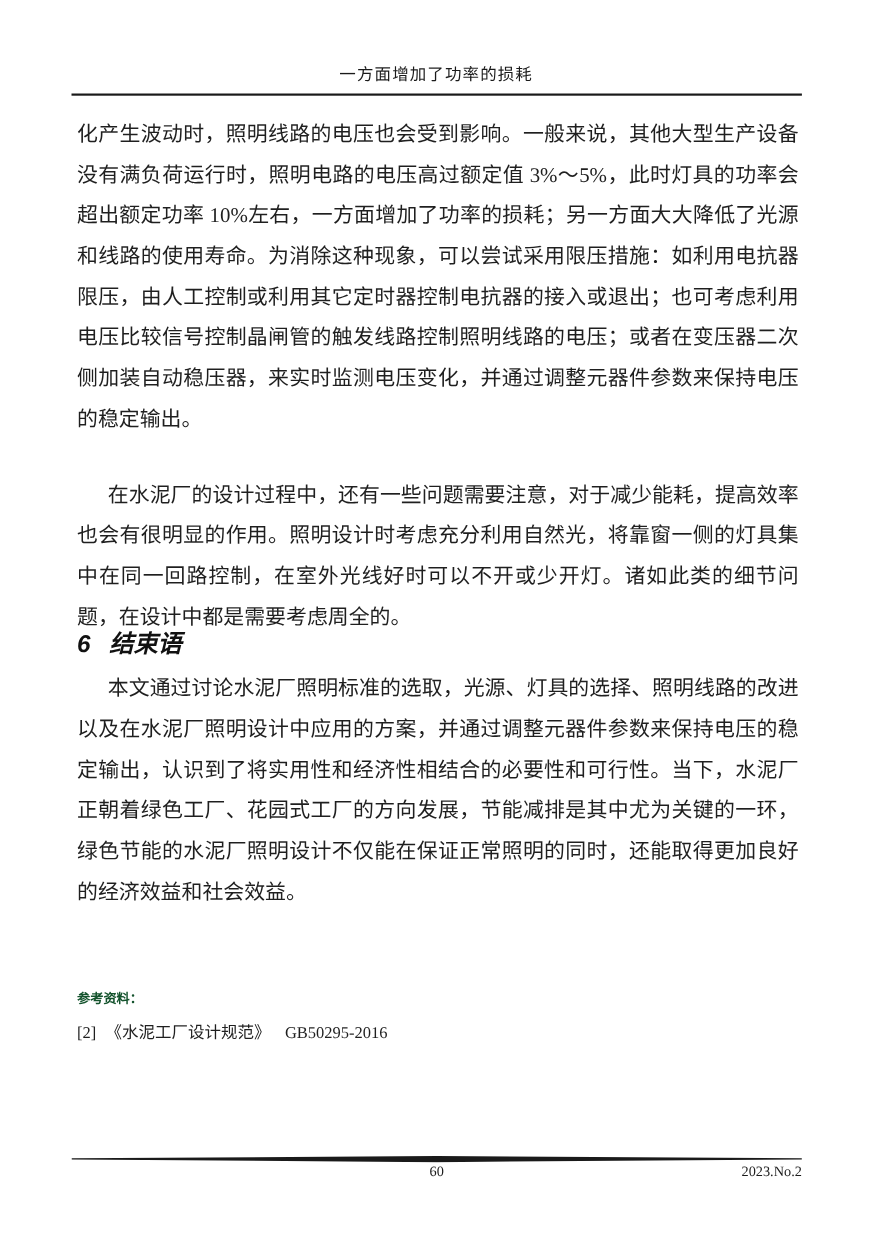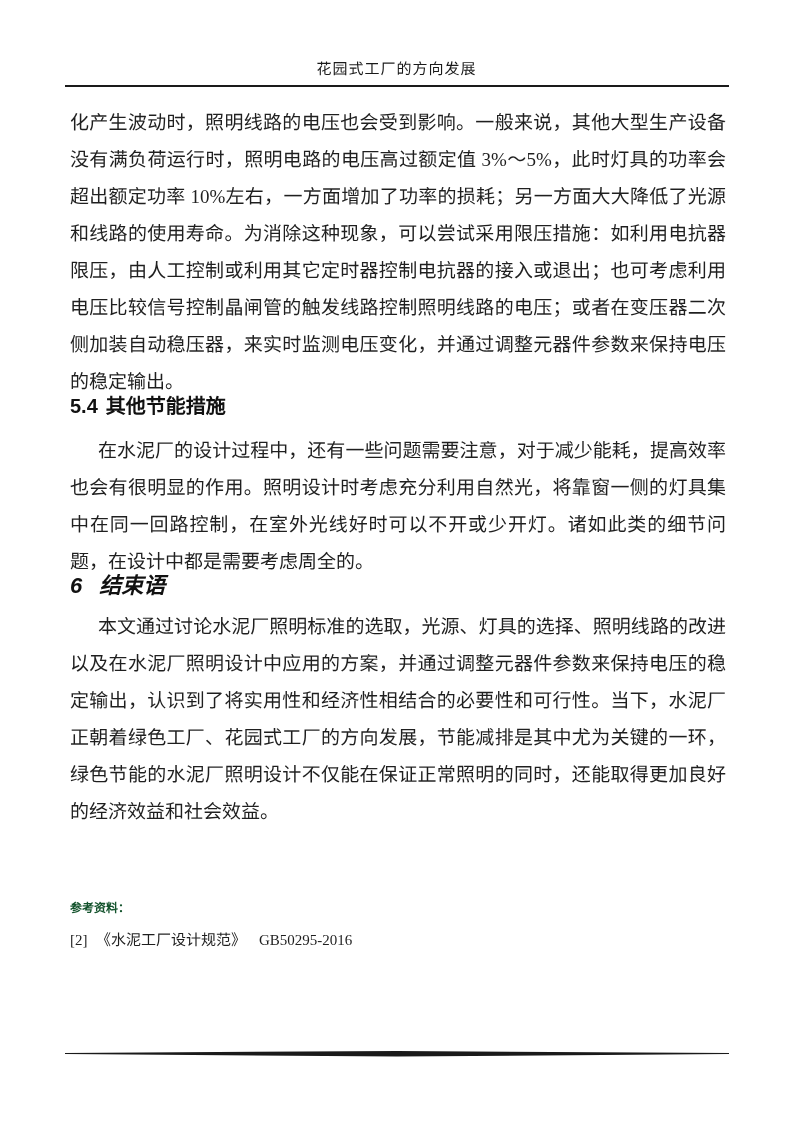--- a/index.html
+++ b/index.html
@@ -106,43 +106,44 @@
   .footer-issue {
     position: absolute;
     right: 0; top: 0;
   }
 </style>
 </head>
 <body>
 
 <div class="page">
 
-  <div class="header-title">花园式工厂的方向发展</div>
+  <div class="header-title">一方面增加了功率的损耗</div>
 
   <div class="header-rule"></div>
 
   <p class="para" id="para-continuation">化产生波动时，照明线路的电压也会受到影响。一般来说，其他大型生产设备没有满负荷运行时，照明电路的电压高过额定值 3%～5%，此时灯具的功率会超出额定功率 10%左右，一方面增加了功率的损耗；另一方面大大降低了光源和线路的使用寿命。为消除这种现象，可以尝试采用限压措施：如利用电抗器限压，由人工控制或利用其它定时器控制电抗器的接入或退出；也可考虑利用电压比较信号控制晶闸管的触发线路控制照明线路的电压；或者在变压器二次侧加装自动稳压器，来实时监测电压变化，并通过调整元器件参数来保持电压的稳定输出。</p>
 
-  <h3 class="heading-l2">
-    <span class="h-num">5.4</span><span>其他节能措施</span>
-  </h3>
 
   <p class="para" id="para-section-5-4">在水泥厂的设计过程中，还有一些问题需要注意，对于减少能耗，提高效率也会有很明显的作用。照明设计时考虑充分利用自然光，将靠窗一侧的灯具集中在同一回路控制，在室外光线好时可以不开或少开灯。诸如此类的细节问题，在设计中都是需要考虑周全的。</p>
 
   <h2 class="heading-l1">
     <span class="h-num">6</span><span>结束语</span>
   </h2>
 
   <p class="para" id="para-section-6">本文通过讨论水泥厂照明标准的选取，光源、灯具的选择、照明线路的改进以及在水泥厂照明设计中应用的方案，并通过调整元器件参数来保持电压的稳定输出，认识到了将实用性和经济性相结合的必要性和可行性。当下，水泥厂正朝着绿色工厂、花园式工厂的方向发展，节能减排是其中尤为关键的一环，绿色节能的水泥厂照明设计不仅能在保证正常照明的同时，还能取得更加良好的经济效益和社会效益。</p>
 
   <div class="references">
     <div class="references-label">参考资料：</div>
     <div class="ref-item">
       <span class="ref-num">[2]</span><span class="ref-title">《水泥工厂设计规范》</span><span class="ref-code">GB50295-2016</span>
     </div>
   </div>
 
   <svg class="footer-rule" viewBox="0 0 664 6" preserveAspectRatio="none" aria-hidden="true">
     <polygon points="0,2 332,0 664,2 664,3 332,5.5 0,3" fill="#1a1a1a"></polygon>
   </svg>
 
+  <div class="footer-row">
+    <div class="footer-page-num">60</div>
+    <div class="footer-issue">2023.No.2</div>
+  </div>
 
 </div>
 
 </body></html>

